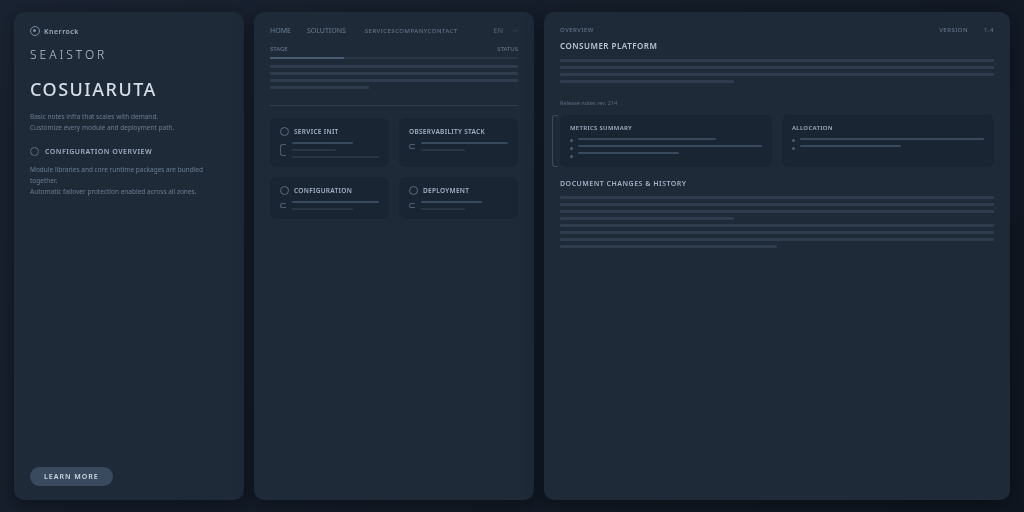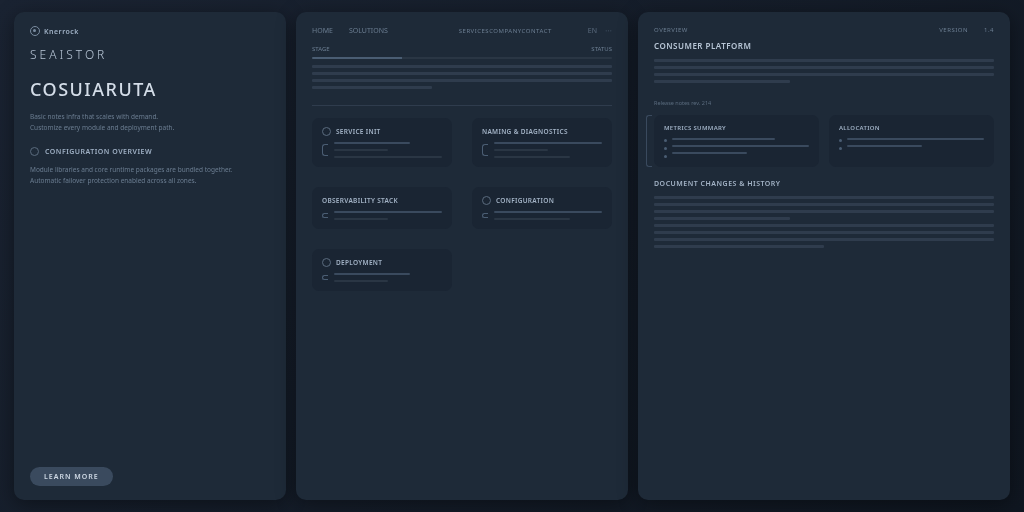--- a/index.html
+++ b/index.html
@@ -1,19 +1,19 @@
 <!DOCTYPE html>
 <html><head>
 <meta charset="utf-8">
 <style>
 *{margin:0;padding:0;box-sizing:border-box;font-family:system-ui,-apple-system,sans-serif}
 body{background:linear-gradient(135deg,#1a2332 0%,#0f1620 100%);width:1024px;height:512px;overflow:hidden;color:#8a9aad;font-size:8px;padding:12px 14px;display:flex;gap:10px}
 .col{background:#1e2a38;border-radius:10px;box-shadow:0 4px 20px rgba(0,0,0,0.4);padding:14px 16px;display:flex;flex-direction:column}
-.col-left{width:272px}
-.col-mid{width:332px}
+.col-left{width:230px}
+.col-mid{width:280px}
 .col-right{flex:1}
 
 
 .topnav{display:flex;align-items:center;gap:16px;margin-bottom:10px;font-size:7px;color:#6b7d91}
 .logo{display:flex;align-items:center;gap:4px;color:#9fb0c4;font-weight:600;letter-spacing:0.5px}
 .logo-icon{width:10px;height:10px;border:1.5px solid #7a8ca0;border-radius:50%;position:relative}
 .logo-icon::after{content:"";position:absolute;width:3px;height:3px;border-radius:50%;background:#7a8ca0;top:2px;left:2px}
 .nav-items{display:flex;margin-left:auto}
 .nav-items span{letter-spacing:0.5px;text-transform:uppercase;font-size:6px}
 .nav-right{display:flex;gap:8px;margin-left:20px;color:#5a6b7e}
@@ -25,21 +25,21 @@
 .para span{display:block}
 .section-head{display:flex;align-items:center;gap:6px;margin-bottom:8px;margin-top:4px}
 .mini-icon{width:9px;height:9px;border:1px solid #5a6b7e;border-radius:50%;flex-shrink:0}
 .section-title{font-size:7px;letter-spacing:0.5px;color:#9fb0c4;text-transform:uppercase;font-weight:600}
 .pill-btn{margin-top:auto;background:#3a4a5e;color:#cfd9e5;border-radius:14px;padding:5px 14px;font-size:7px;letter-spacing:1px;width:fit-content;font-weight:600}
 
 
 .mid-top{display:flex;justify-content:space-between;font-size:6px;color:#6b7d91;margin-bottom:4px}
 .mid-bar{height:2px;background:linear-gradient(90deg,#4a5d73 0%,#4a5d73 30%,#2a3644 30%);border-radius:2px;margin-bottom:6px}
 .rule{height:1px;background:#2f3c4d;margin-bottom:12px}
-.feat-grid{display:grid;grid-template-columns:1fr 1fr;gap:20px}
+.feat-grid{display:grid;grid-template-columns:1fr 1fr;gap:10px}
 .feat-card{background:#1a2533;border-radius:7px;padding:9px 10px}
 .feat-head{display:flex;align-items:center;gap:5px;margin-bottom:6px}
 .feat-title{font-size:6.5px;color:#a3b3c6;letter-spacing:0.3px;font-weight:600;text-transform:uppercase}
 .feat-lines{display:flex;gap:6px}
 .bracket{width:6px;border-left:1.5px solid #4a5d73;border-top:1.5px solid #4a5d73;border-bottom:1.5px solid #4a5d73;border-radius:3px 0 0 3px;margin:2px 0}
 .feat-rows{flex:1;display:flex;flex-direction:column;gap:5px}
 .feat-row{height:2px;background:#3a4a5e;border-radius:2px}
 .feat-row.dim{background:#2a3644}
 .feat-row.short{width:50%}
 .feat-row.med{width:70%}
@@ -129,33 +129,20 @@
           <div class="bracket"></div>
           <div class="feat-rows">
             <div class="feat-row med"></div>
             <div class="feat-row short dim"></div>
             <div class="feat-row dim"></div>
           </div>
         </div>
     </div>
     <div class="feat-card">
       <div class="feat-head">
-          <span class="feat-title">NAMING &amp; DIAGNOSTICS</span>
-        </div>
-      <div class="feat-lines">
-          <div class="bracket"></div>
-          <div class="feat-rows">
-            <div class="feat-row"></div>
-            <div class="feat-row short dim"></div>
-            <div class="feat-row med dim"></div>
-          </div>
-        </div>
-    </div>
-    <div class="feat-card">
-      <div class="feat-head">
           <span class="feat-title">OBSERVABILITY STACK</span>
         </div>
       <div class="feat-lines">
           <div class="bracket"></div>
           <div class="feat-rows">
             <div class="feat-row"></div>
             <div class="feat-row short dim"></div>
           </div>
         </div>
     </div>

